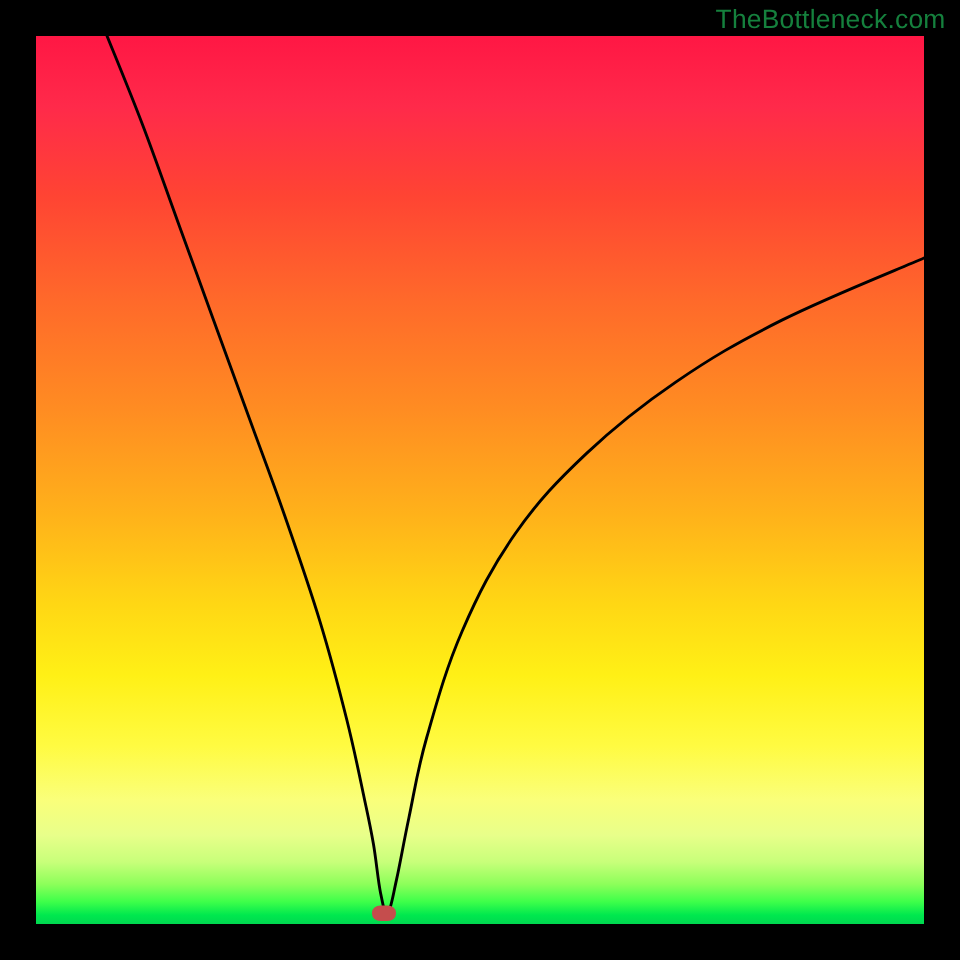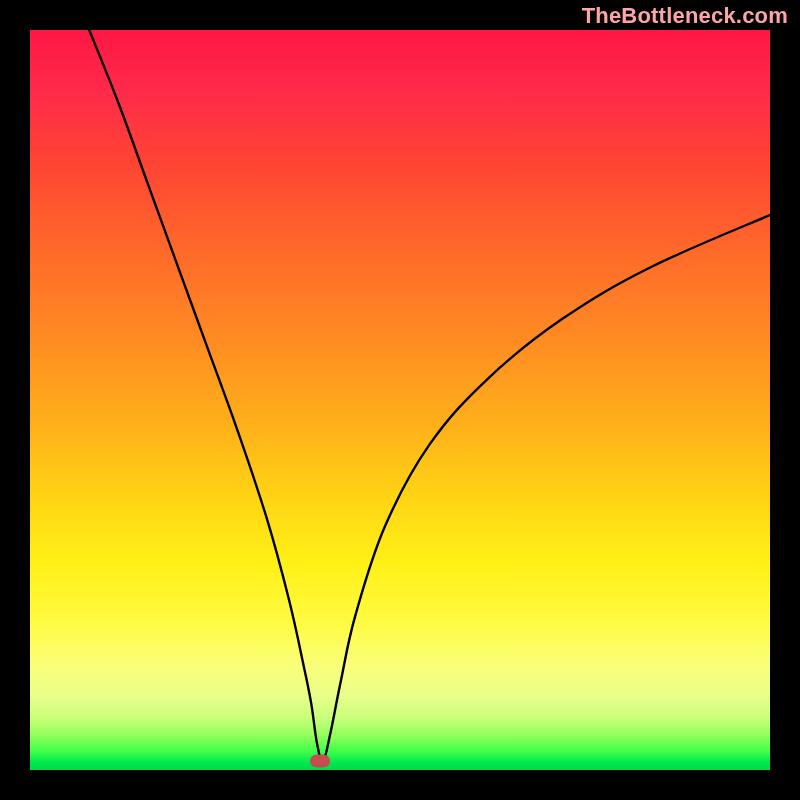--- a/index.html
+++ b/index.html
@@ -15,22 +15,22 @@
     position: relative;
     width: 800px;
     height: 800px;
     background: #000;
   }
   .watermark {
     position: absolute;
     top: 3px;
     right: 12px;
     font-size: 22px;
-    font-weight: 700;
-    color: #fca5a5;
+    font-weight: 400;
+    color: #15803d;
     letter-spacing: 0.2px;
     z-index: 5;
   }
   .plot-area {
     position: absolute;
     left: 30px;
     top: 30px;
     width: 740px;
     height: 740px;
     overflow: hidden;

